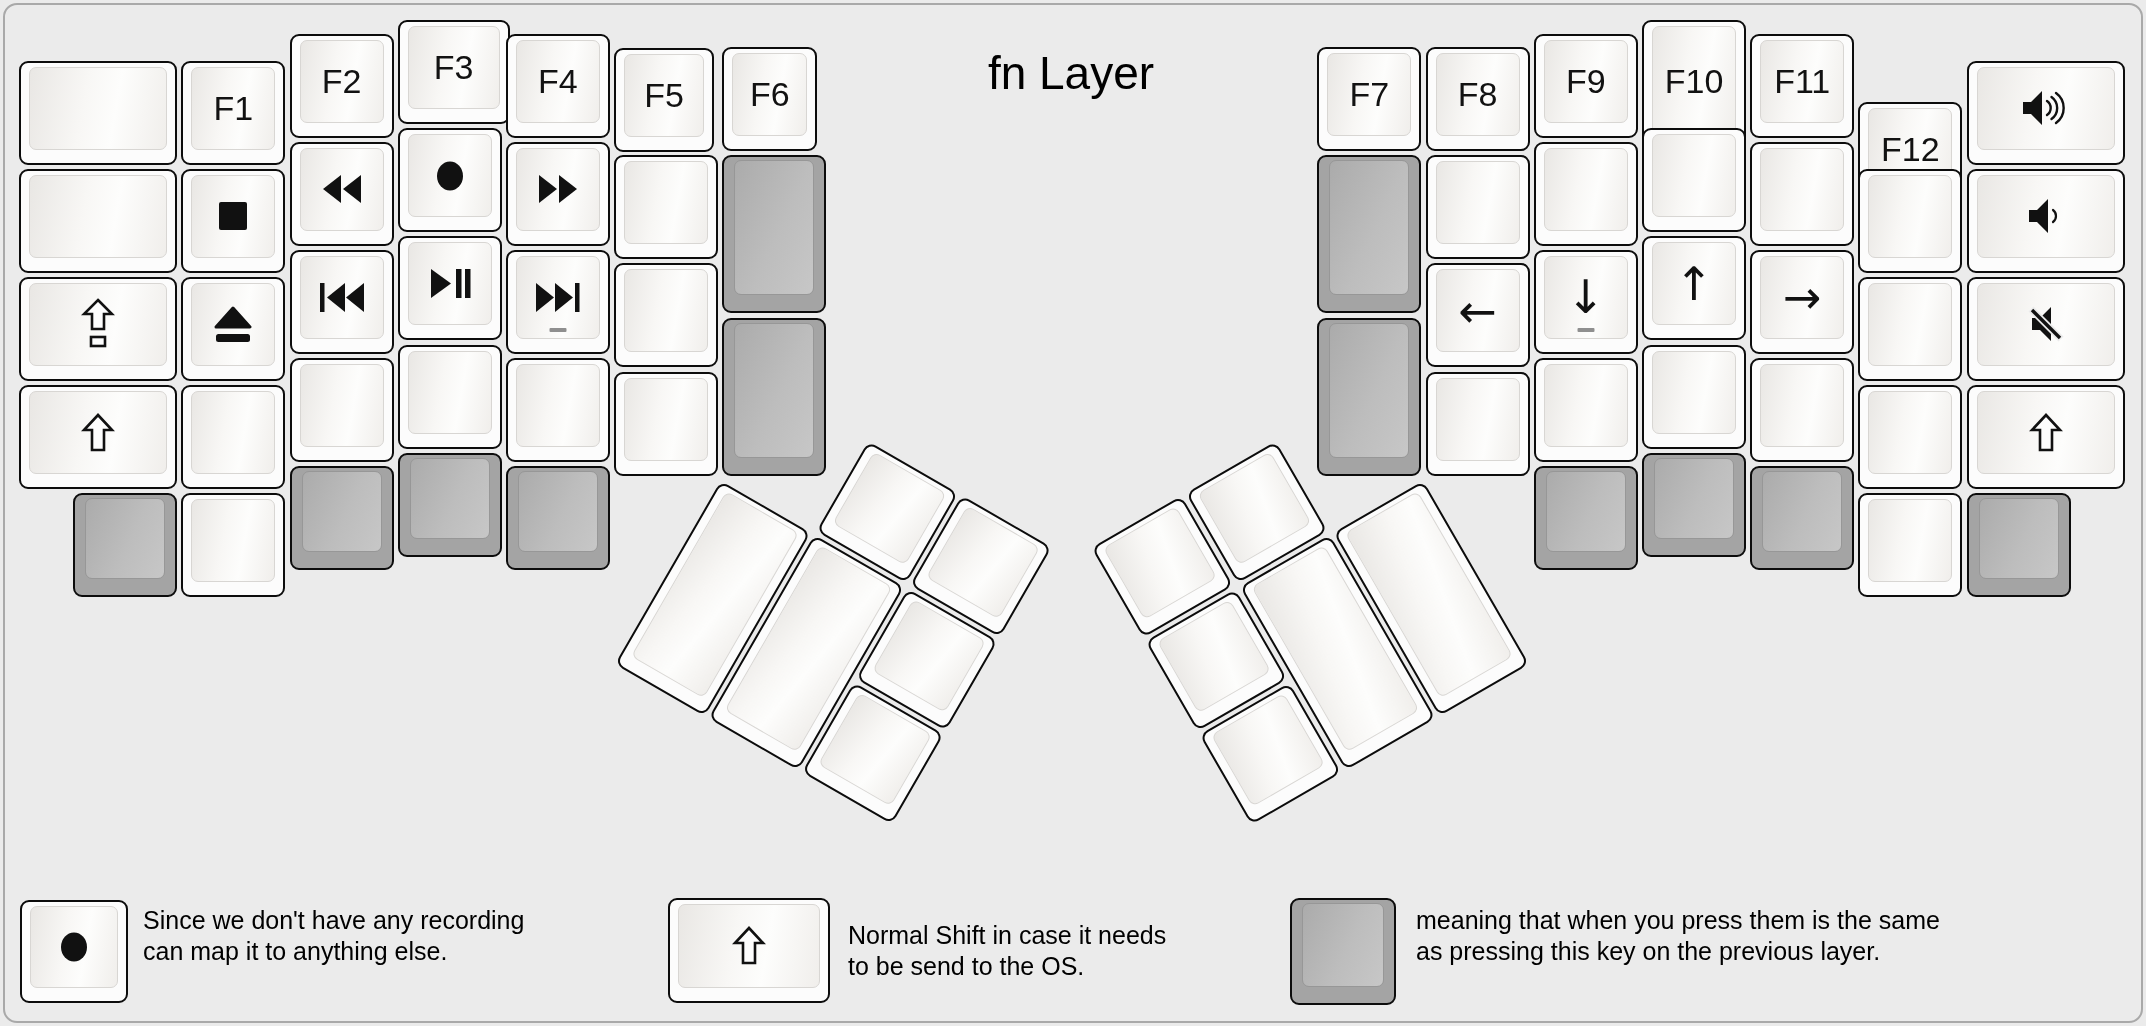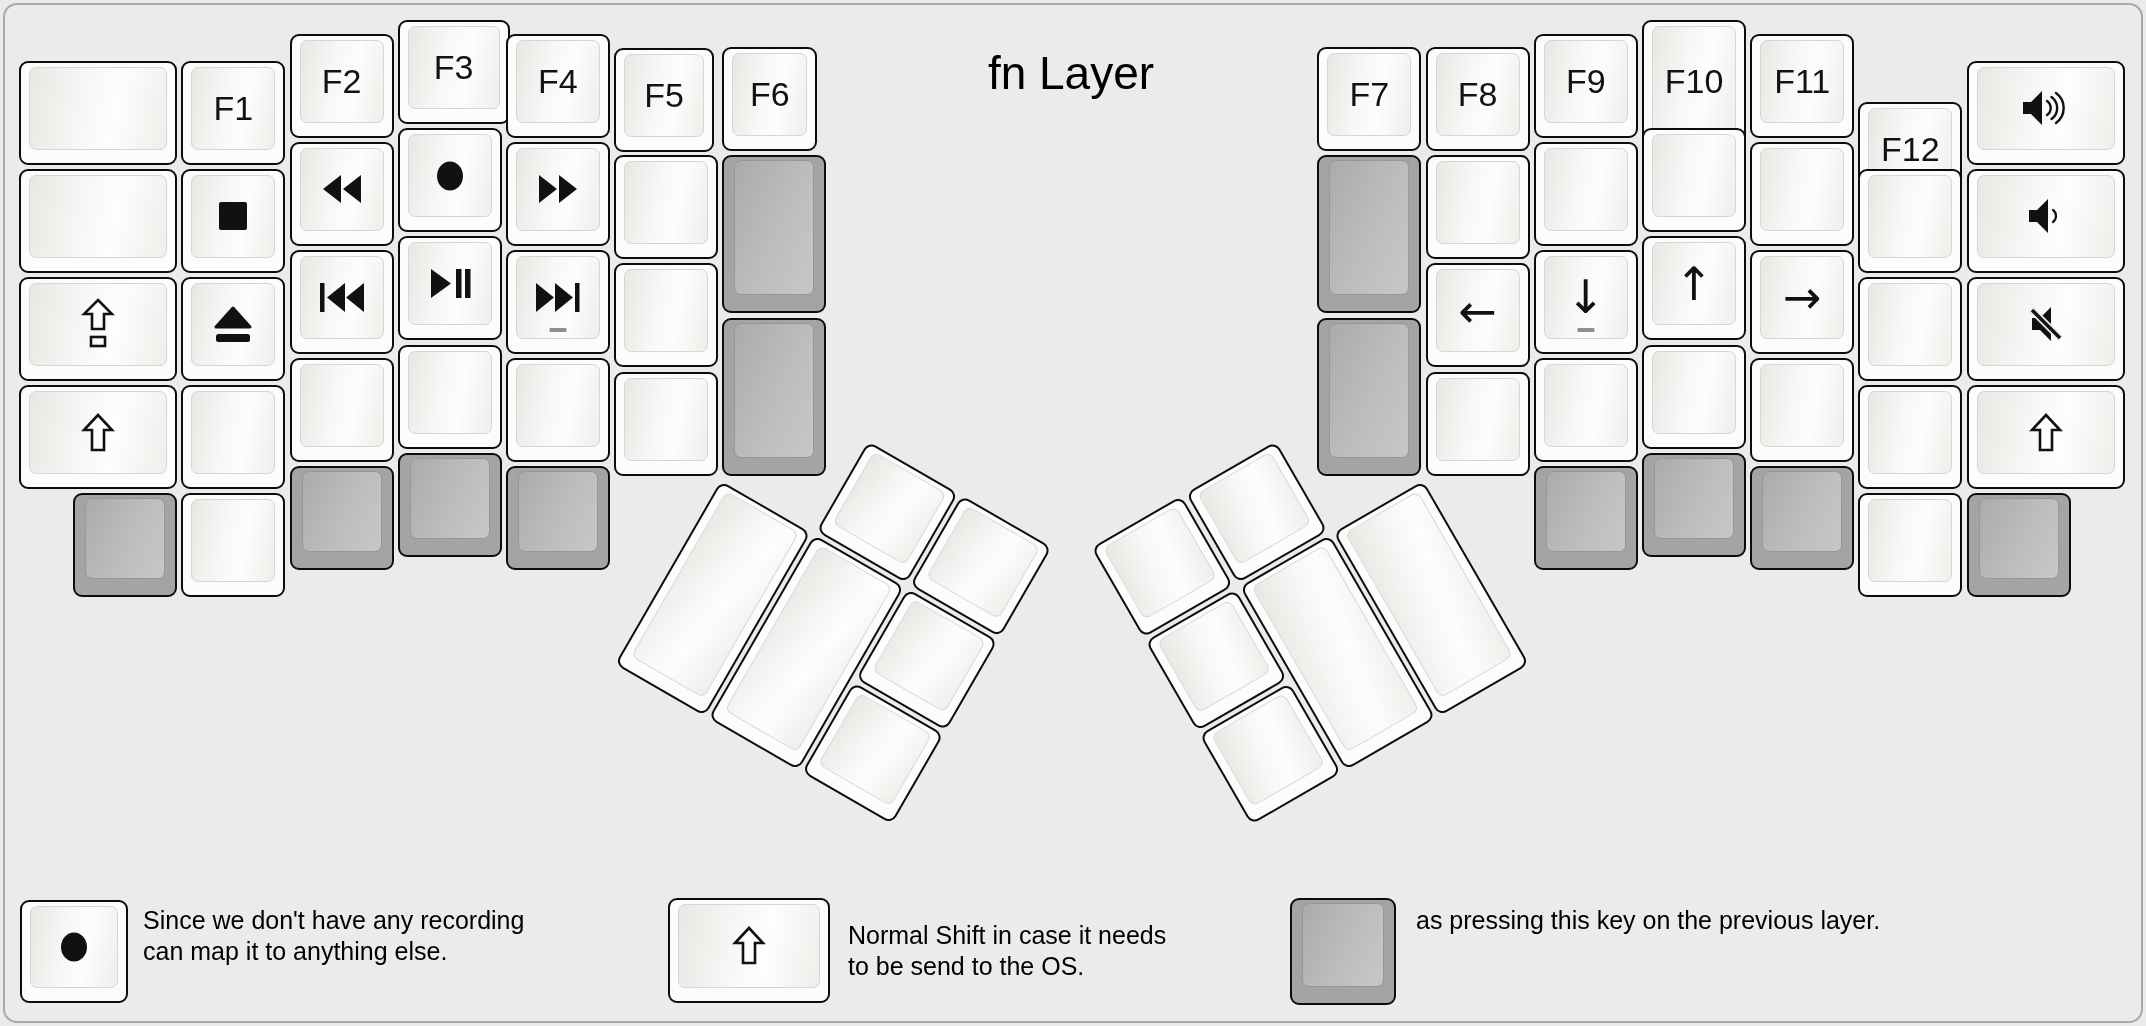--- a/index.html
+++ b/index.html
@@ -430,17 +430,18 @@
         <div class="legend-item-text" style="left: 848px; top: 920px;">
           <div>Normal Shift in case it needs</div>
           <div>to be send to the OS.</div>
         </div>
       </div>
       <div>
         <div class="key gray" style="left: 1290px; top: 898px; width: 106px; height: 107px;">
           <div class="cap"></div>
         </div>
         <div class="legend-item-text" style="left: 1416px; top: 905px;">
+          <div>meaning that when you press them is the same</div>
           <div>as pressing this key on the previous layer.</div>
         </div>
       </div>
     </div>
 </div>
 
 </body></html>

